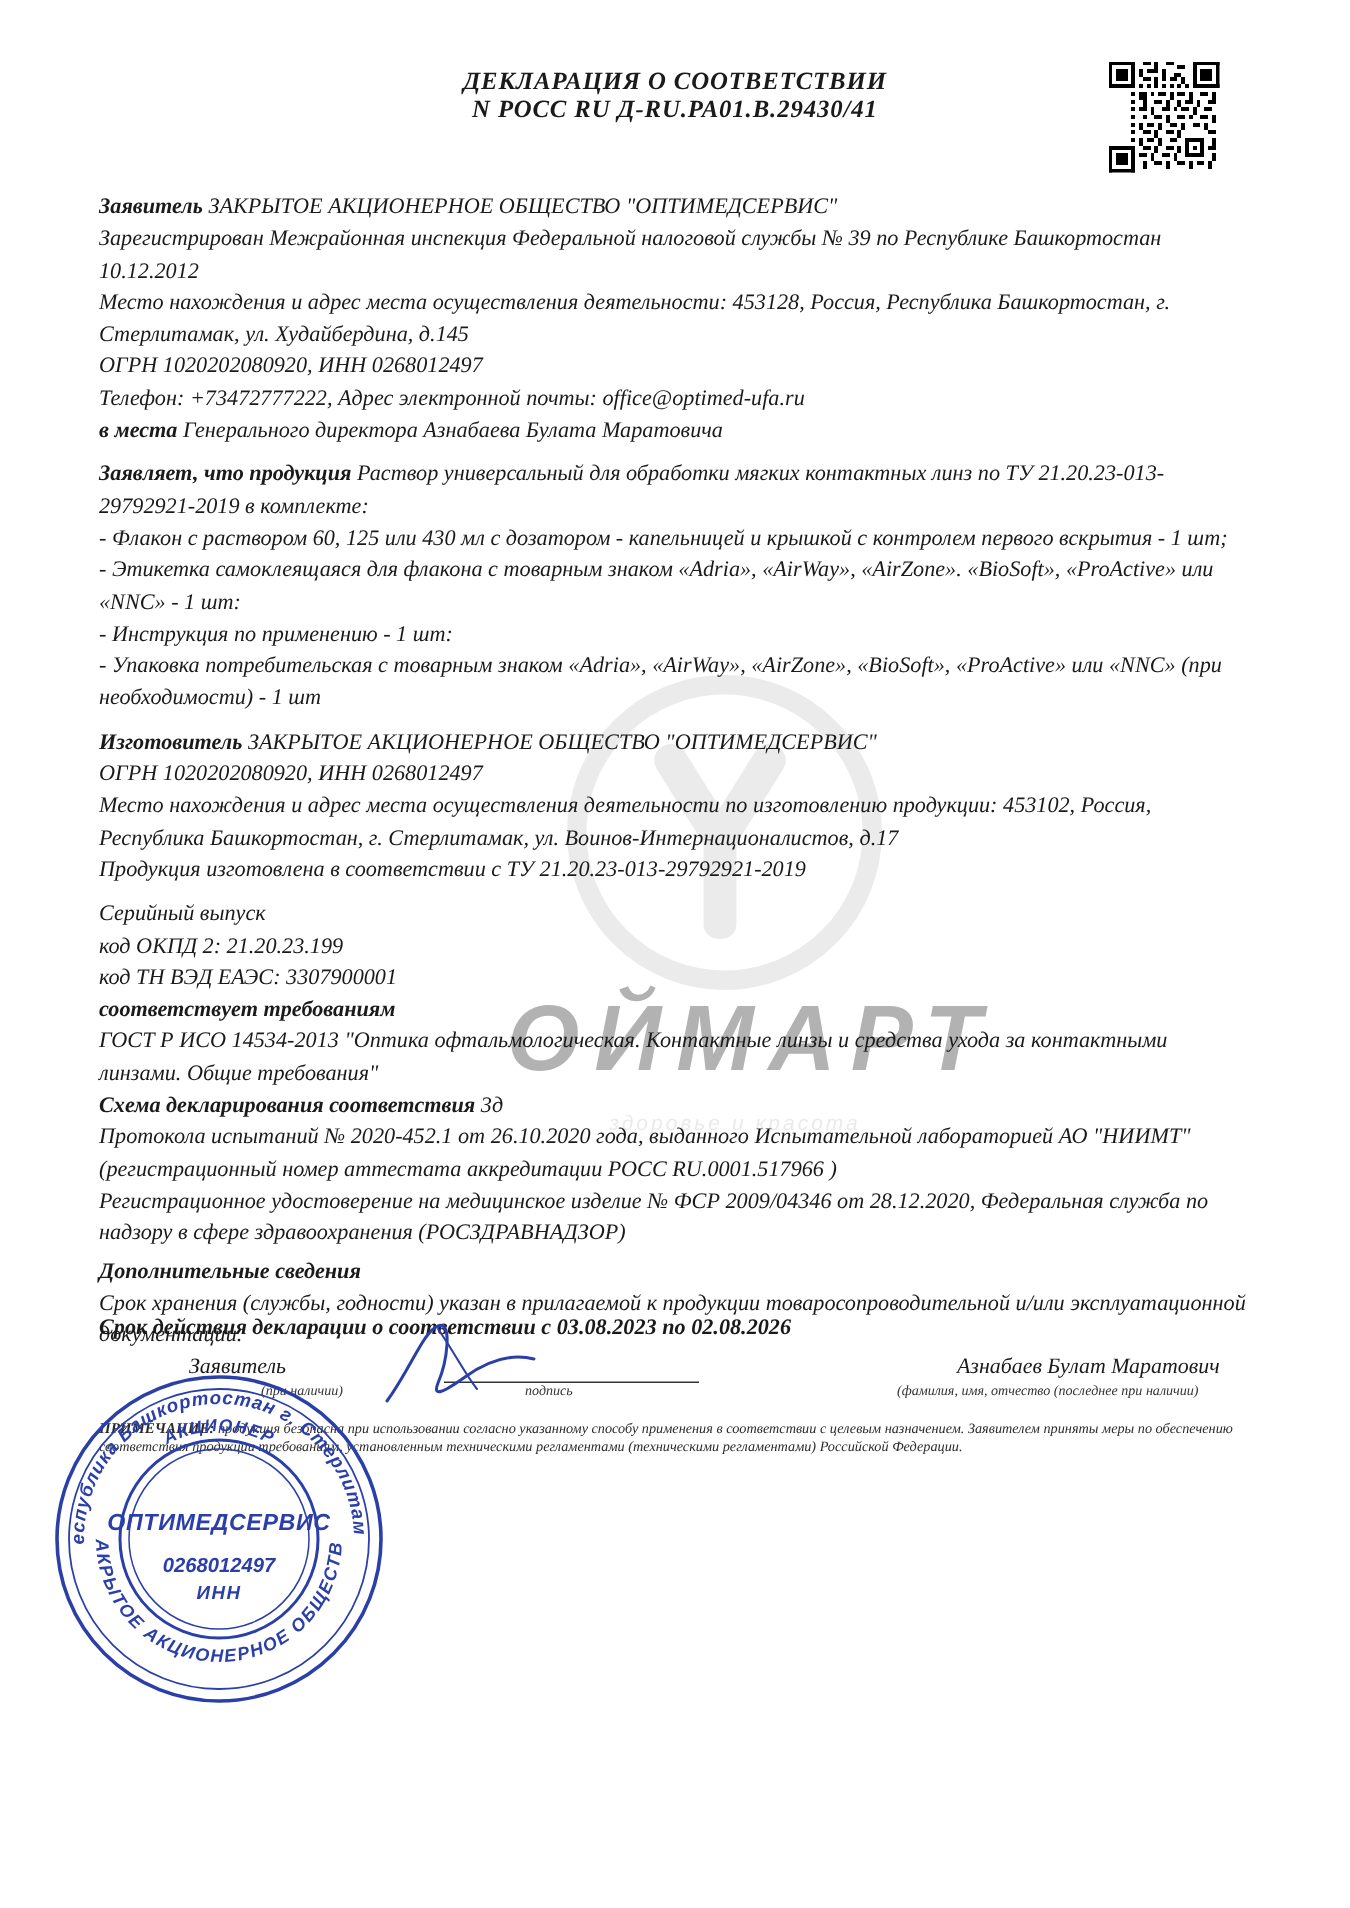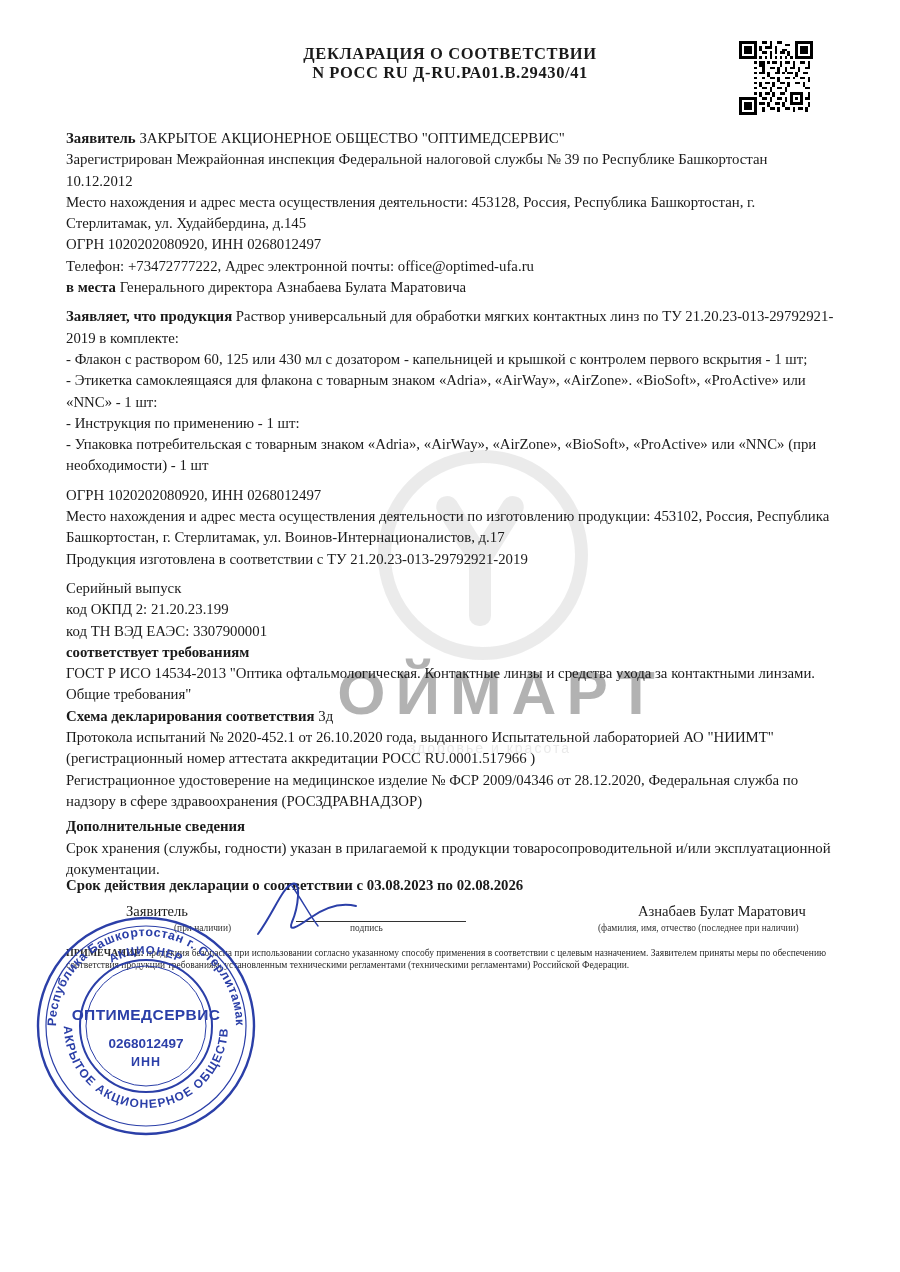--- a/index.html
+++ b/index.html
@@ -13,20 +13,21 @@
     position: relative;
     overflow: hidden;
     font-family: "Liberation Serif", serif;
     color: #1a1a1a;
   }
   .page {
     position: absolute;
     left: 0; top: 0;
     width: 762px;
     height: 1272px;
+    font-style: italic;
   }
 
   
   .qr {
     position: absolute;
     left: 739px;
     top: 41px;
     width: 74px;
     height: 74px;
   }
@@ -383,20 +384,23 @@
     <p>
       <span class="b">Заявляет, что продукция</span><span> Раствор универсальный для обработки мягких контактных линз по ТУ 21.20.23-013-29792921-2019 в комплекте:</span>
     </p>
     <p>- Флакон с раствором 60, 125 или 430 мл с дозатором - капельницей и крышкой с контролем первого вскрытия - 1 шт;</p>
     <p>- Этикетка самоклеящаяся для флакона с товарным знаком «Adria», «AirWay», «AirZone». «BioSoft», «ProActive» или «NNC» - 1 шт:</p>
     <p>- Инструкция по применению - 1 шт:</p>
     <p>- Упаковка потребительская с товарным знаком «Adria», «AirWay», «AirZone», «BioSoft», «ProActive» или «NNC» (при необходимости) - 1 шт</p>
 
     <div class="spacer-sm"></div>
 
+    <p>
+      <span class="b">Изготовитель</span><span> ЗАКРЫТОЕ АКЦИОНЕРНОЕ ОБЩЕСТВО "ОПТИМЕДСЕРВИС"</span>
+    </p>
     <p>ОГРН 1020202080920, ИНН 0268012497</p>
     <p>Место нахождения и адрес места осуществления деятельности по изготовлению продукции: 453102, Россия, Республика Башкортостан, г. Стерлитамак, ул. Воинов-Интернационалистов, д.17</p>
     <p>Продукция изготовлена в соответствии с ТУ 21.20.23-013-29792921-2019</p>
 
     <div class="spacer-sm"></div>
 
     <p>Серийный выпуск</p>
     <p>код ОКПД 2: 21.20.23.199</p>
     <p>код ТН ВЭД ЕАЭС: 3307900001</p>
 

